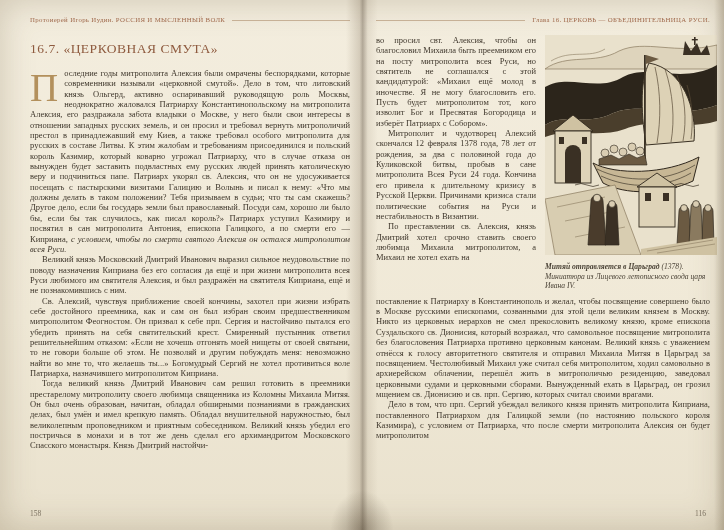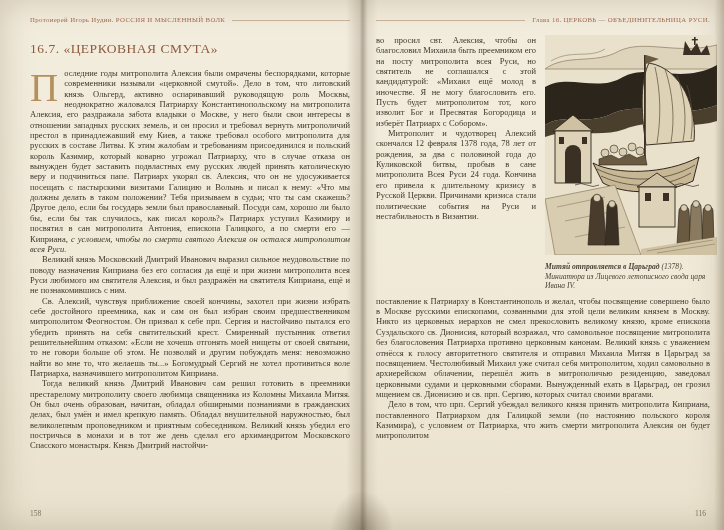--- a/index.html
+++ b/index.html
@@ -64,20 +64,21 @@
   <div class="page page-right">
     <div class="running-head">
       <span class="rh-rule"></span>
       <span>Глава 16. ЦЕРКОВЬ — ОБЪЕДИНИТЕЛЬНИЦА РУСИ.</span>
     </div>
 
     <div class="two-col">
       <div class="col-text">
         <p class="para">во просил свт. Алексия, чтобы он благословил Михаила быть преемником его на посту митрополита всея Руси, но святитель не соглашался с этой кандидатурой: «Михаил ещё молод в иночестве. Я не могу благословить его. Пусть будет митрополитом тот, кого изволит Бог и Пресвятая Богородица и изберёт Патриарх с Собором».</p>
         <p class="para indent">Митрополит и чудотворец Алексий скончался 12 февраля 1378 года, 78 лет от рождения, за два с половиной года до Куликовской битвы, пробыв в сане митрополита Всея Руси 24 года. Кончина его привела к длительному кризису в Русской Церкви. Причинами кризиса стали политические события на Руси и нестабильность в Византии.</p>
+        <p class="para indent">По преставлении св. Алексия, князь Дмитрий хотел срочно ставить своего любимца Михаила митрополитом, а Михаил не хотел ехать на</p>
       </div>
 
       <figure class="figure">
         <svg viewBox="0 0 172 220" xmlns="http://www.w3.org/2000/svg" role="img">
           <rect x="0" y="0" width="172" height="220" fill="#e9e1cc"></rect>
 
           <path d="M0,34 C22,18 50,30 74,16 C100,4 130,20 172,10 L172,34 L0,34 Z" fill="#ded4bc" stroke="#8a7a5f" stroke-width="0.7"></path>
           <path d="M6,26 C26,14 44,24 60,14" fill="none" stroke="#8a7a5f" stroke-width="0.6"></path>
 
           <path d="M140,6 L146,16 L152,8 L156,18 L162,10 L165,20 L138,20 Z" fill="#3a3024"></path>
@@ -141,21 +142,21 @@
           <path d="M102,216 L168,205 M112,218 L170,209" fill="none" stroke="#8a7a5f" stroke-width="0.6"></path>
         </svg>
         <figcaption class="figcaption">
           <span class="cap-title">Митяй отправляется в Царьград</span><span> (1378). Миниатюра из Лицевого летописного свода царя Ивана IV.</span>
         </figcaption>
       </figure>
     </div>
 
     <div class="full-text">
       <p class="para">поставление к Патриарху в Константинополь и желал, чтобы посвящение совершено было в Москве русскими епископами, созванными для этой цели великим князем в Москву. Никто из церковных иерархов не смел прекословить великому князю, кроме епископа Суздальского св. Дионисия, который возражал, что самовольное посвящение митрополита без благословения Патриарха противно церковным канонам. Великий князь с уважением отнёсся к голосу авторитетного святителя и отправил Михаила Митяя в Царьград за посвящением. Честолюбивый Михаил уже считал себя митрополитом, ходил самовольно в архиерейском облачении, перешёл жить в митрополичью резиденцию, заведовал церковными судами и церковными сборами. Вынужденный ехать в Царьград, он грозил мщением св. Дионисию и св. прп. Сергию, которых считал своими врагами.</p>
-      <p class="para indent">Дело в том, что прп. Сергий убеждал великого князя принять митрополита Киприана, поставленного Патриархом для Галицкой земли (по настоянию польского короля Казимира), с условием от Патриарха, что жить смерти митрополита Алексия он будет митрополитом</p>
+      <p class="para indent">Дело в том, что прп. Сергий убеждал великого князя принять митрополита Киприана, поставленного Патриархом для Галицкой земли (по настоянию польского короля Казимира), с условием от Патриарха, что после смерти митрополита Алексия он будет митрополитом</p>
     </div>
 
     <div class="folio folio-right">116</div>
   </div>
 
   <div class="gutter"></div>
   <div class="gutter-bottom"></div>
 </div>
 
 </body></html>

